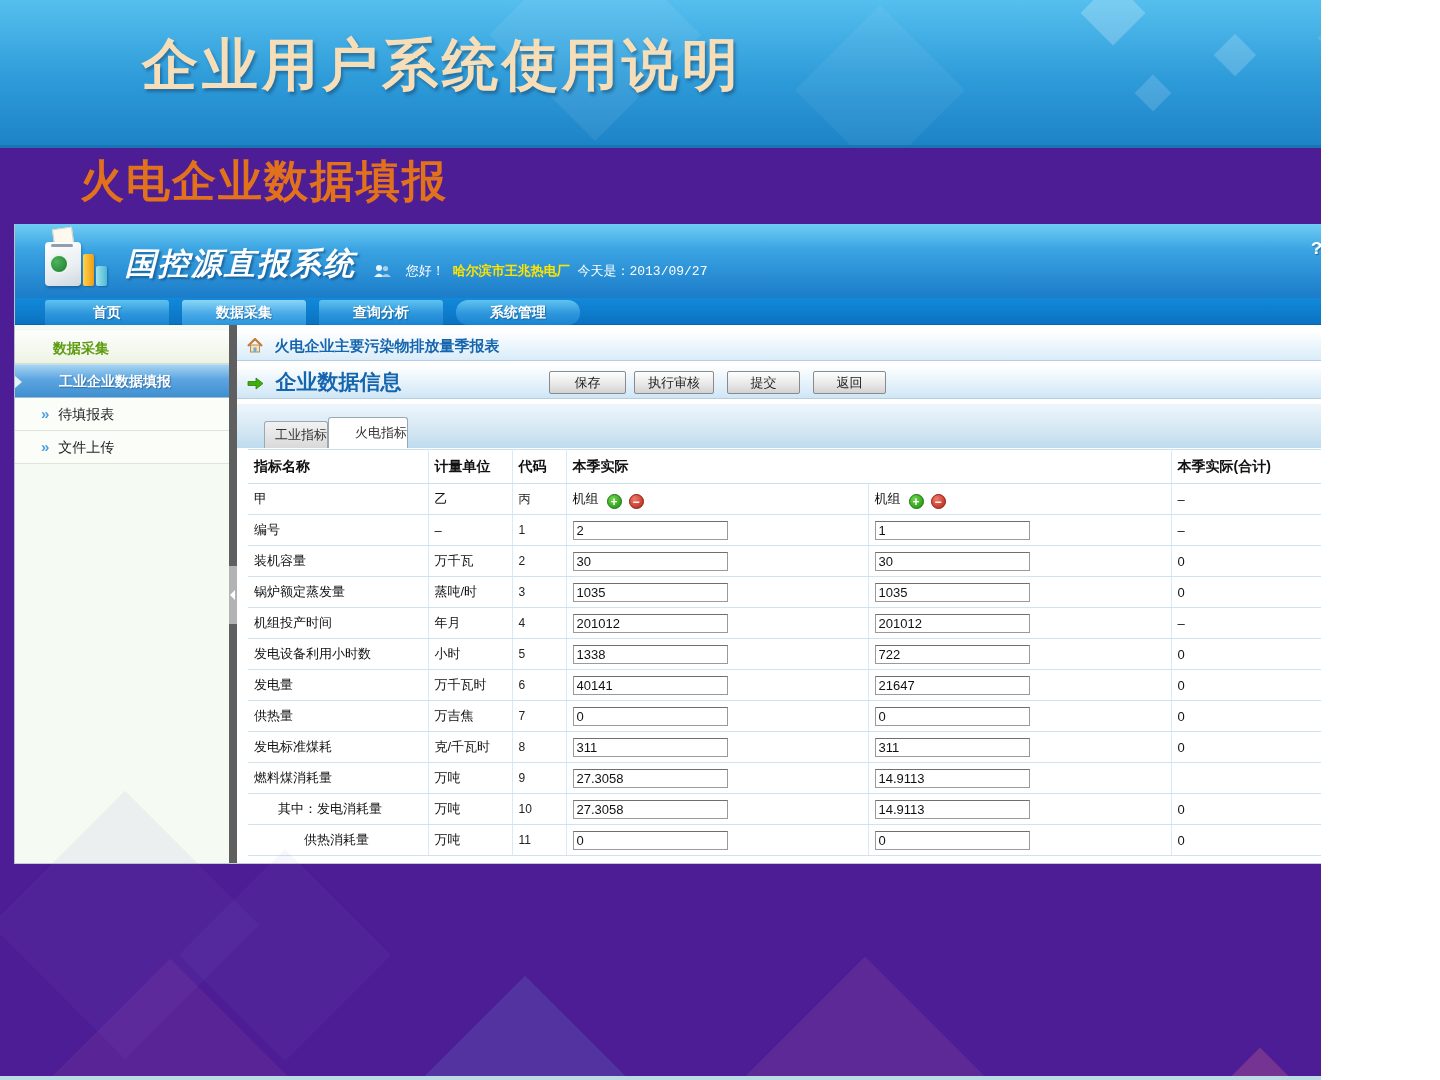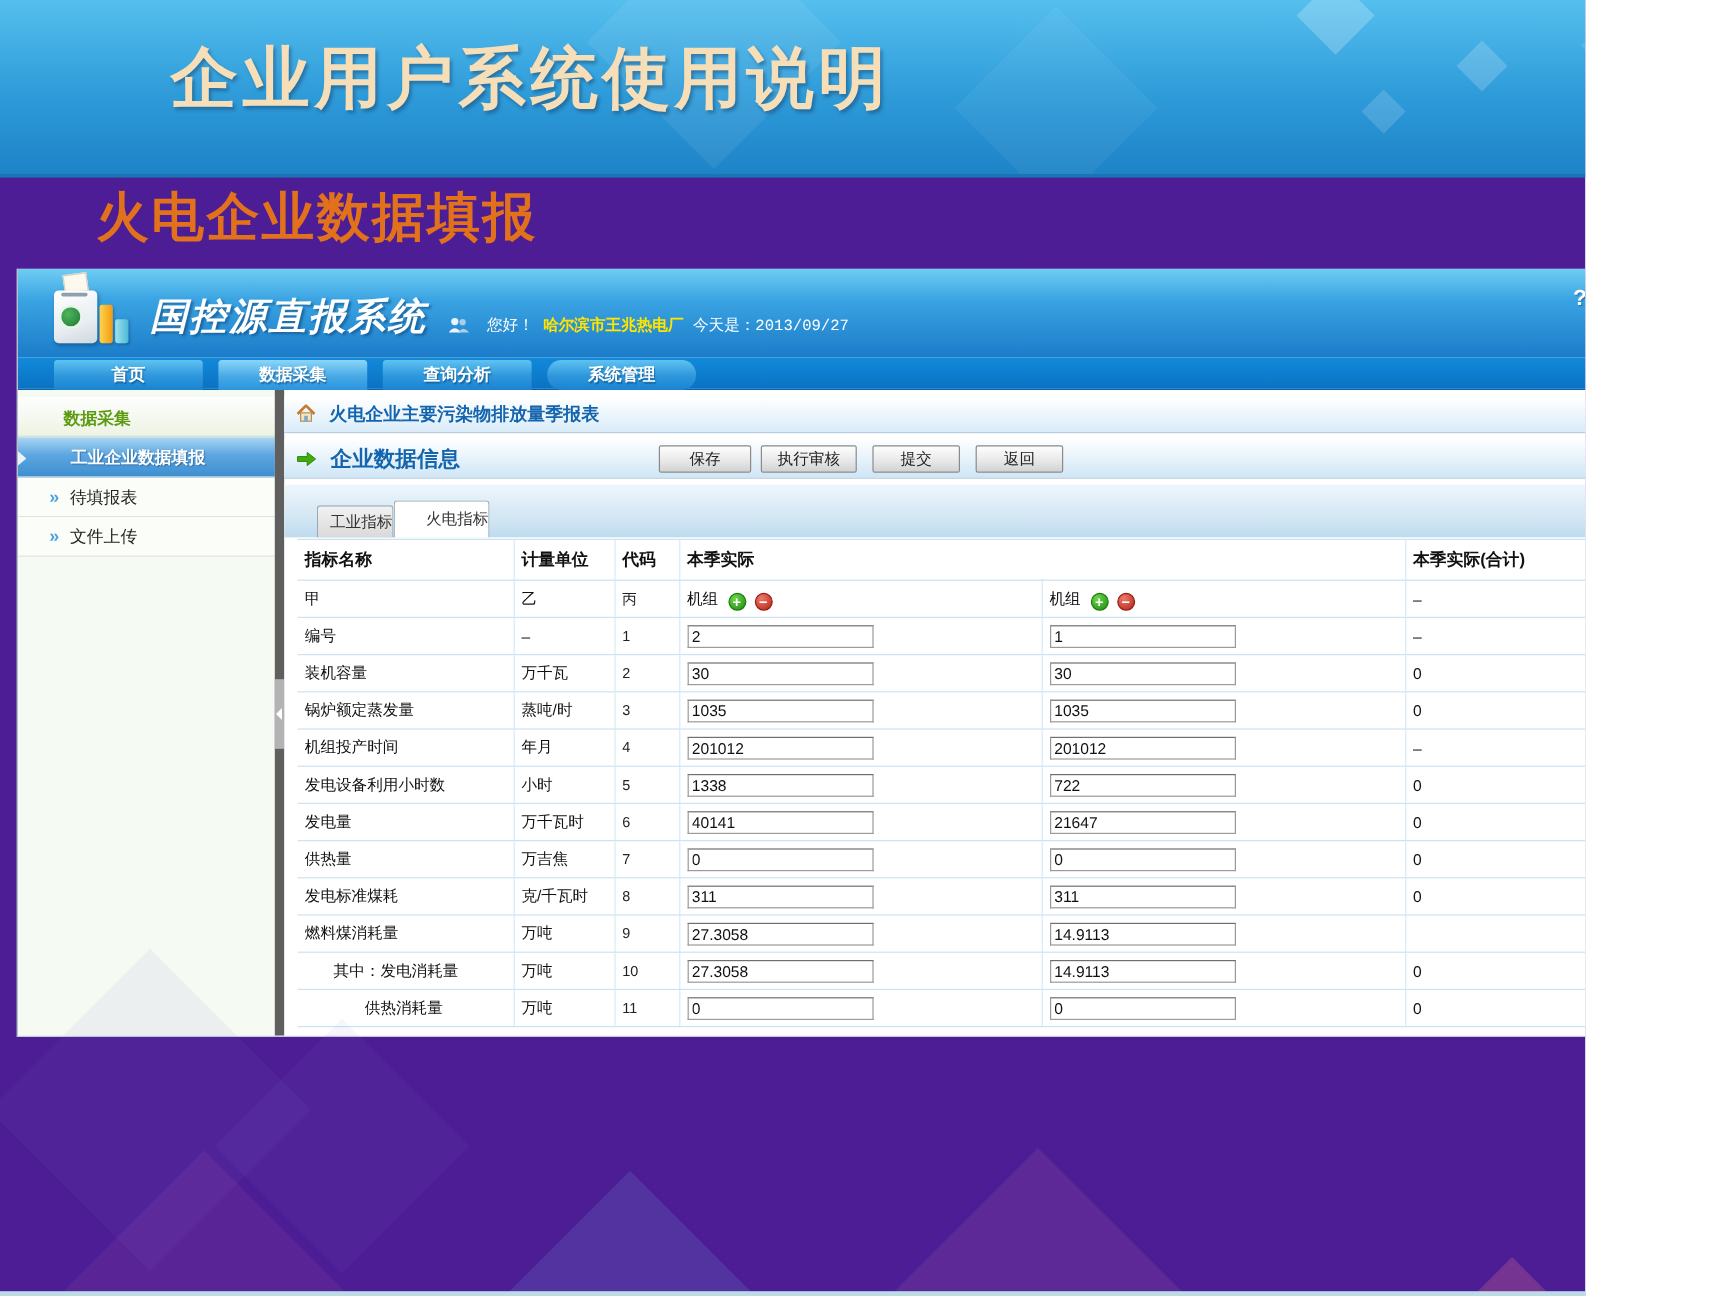--- a/index.html
+++ b/index.html
@@ -90,21 +90,21 @@
   
   .main { position:relative; flex:1; background:#ffffff; }
   .crumb-bar { position:absolute; left:0; top:6px; width:100%; height:30px;
     background:linear-gradient(180deg,#ffffff,#d9ecf9); border-bottom:1px solid #b7cde0;
     line-height:29px; padding-left:10px; white-space:nowrap; }
   .crumb-bar .home-icon { display:inline-block; vertical-align:-2px; margin-right:7px; }
   .crumb-text { font-size:15px; font-weight:bold; color:#1565ae; }
   .action-bar { position:absolute; left:0; top:41px; width:100%; height:33px;
     background:linear-gradient(180deg,#feffff,#cfe6f6); border-bottom:1px solid #b7cde0; line-height:32px; }
   .action-bar .arrow-icon { display:inline-block; vertical-align:-1px; margin:0 7px 0 10px; }
-  .section-title { font-size:18px; font-weight:bold; color:#1565ae; }
+  .section-title { font-size:21px; font-weight:bold; color:#1565ae; }
   .btn { position:absolute; top:5px; height:23px; font-size:13px; color:#222; text-align:center;
     background:linear-gradient(180deg,#fefefe 0%,#e9e9e9 55%,#d2d2d2 100%);
     border:1px solid #8a8a8a; border-radius:2px; cursor:pointer; padding:0; line-height:21px;
     font-family:"Liberation Sans","DejaVu Sans",sans-serif; }
   .btn.b0 { left:312px; width:77px; } .btn.b1 { left:397px; width:80px; }
   .btn.b2 { left:490px; width:73px; } .btn.b3 { left:576px; width:73px; }
 
   .tabstrip { position:absolute; left:0; top:79px; width:100%; height:45px;
     background:linear-gradient(180deg,#eef6fc 0%,#cfe4f2 70%,#bedbee 100%); border-bottom:1px solid #ffffff; }
   .ftab { position:absolute; bottom:0; text-align:right; font-size:13px; color:#333; cursor:pointer; }

